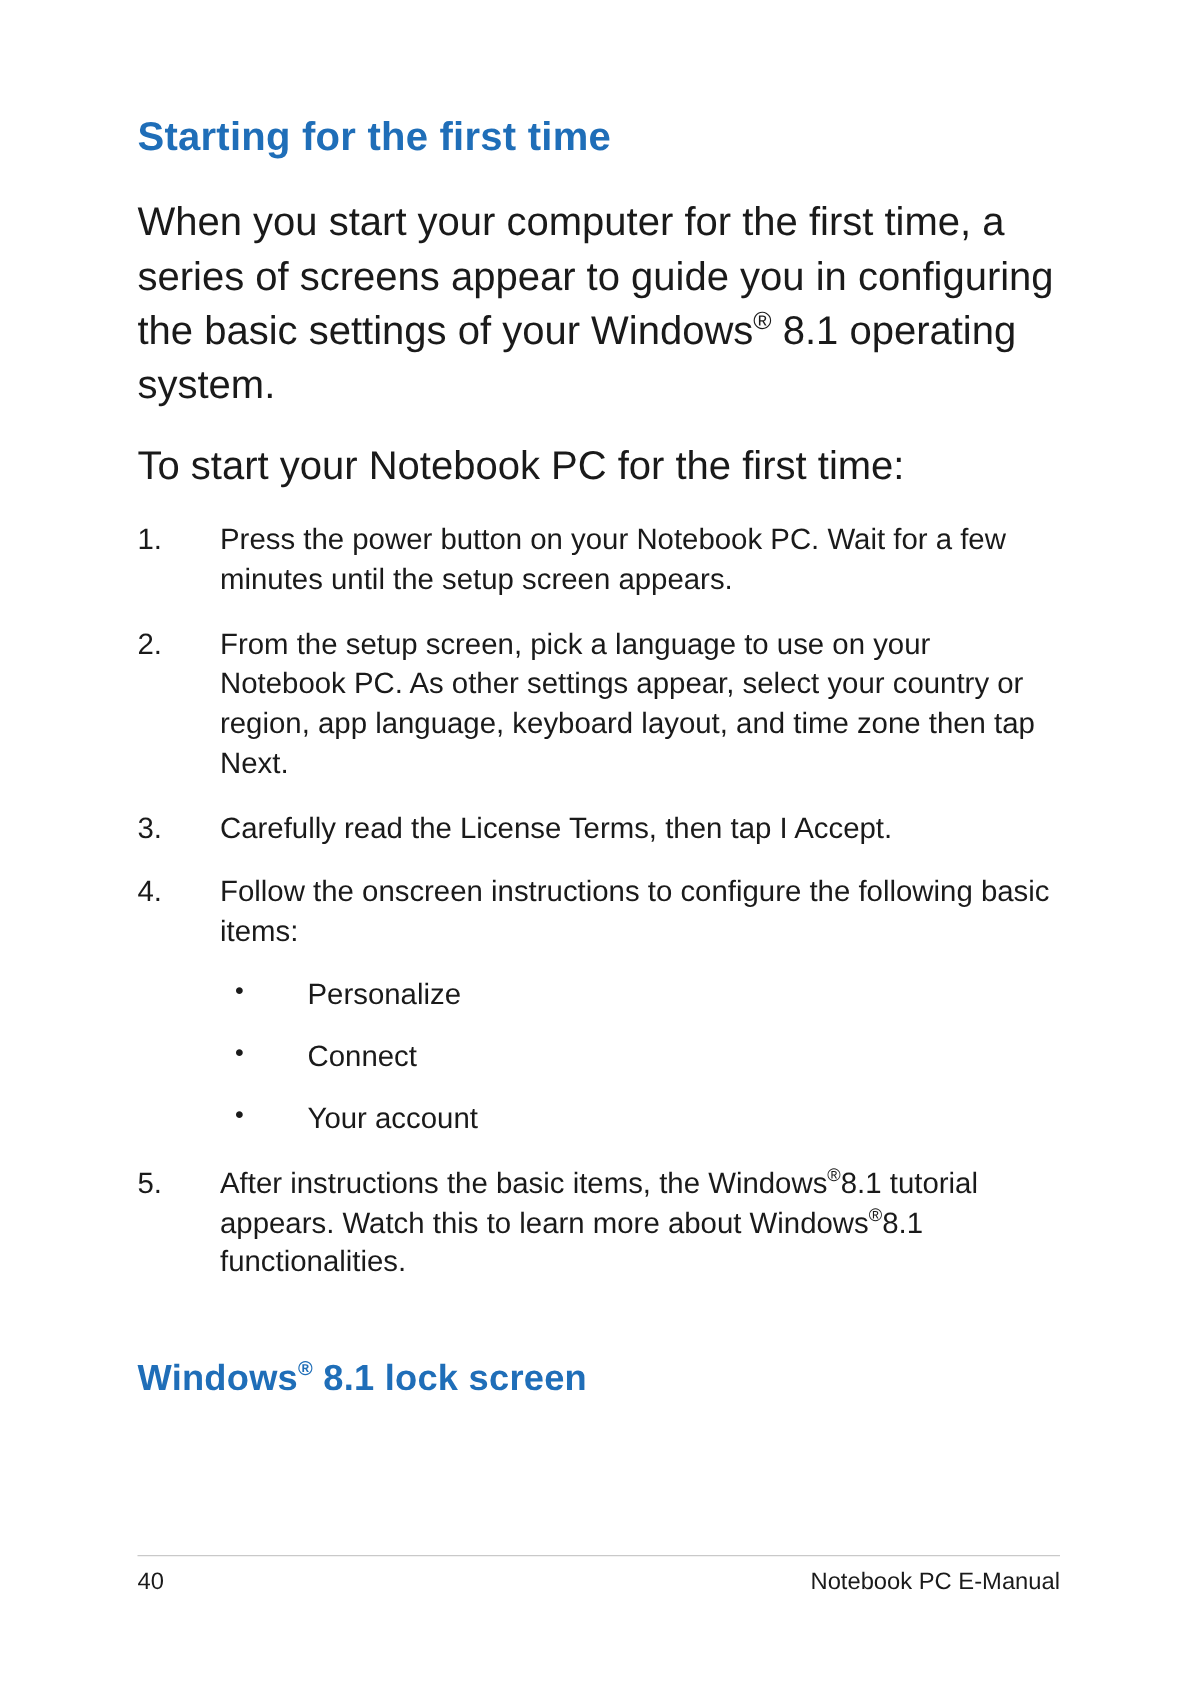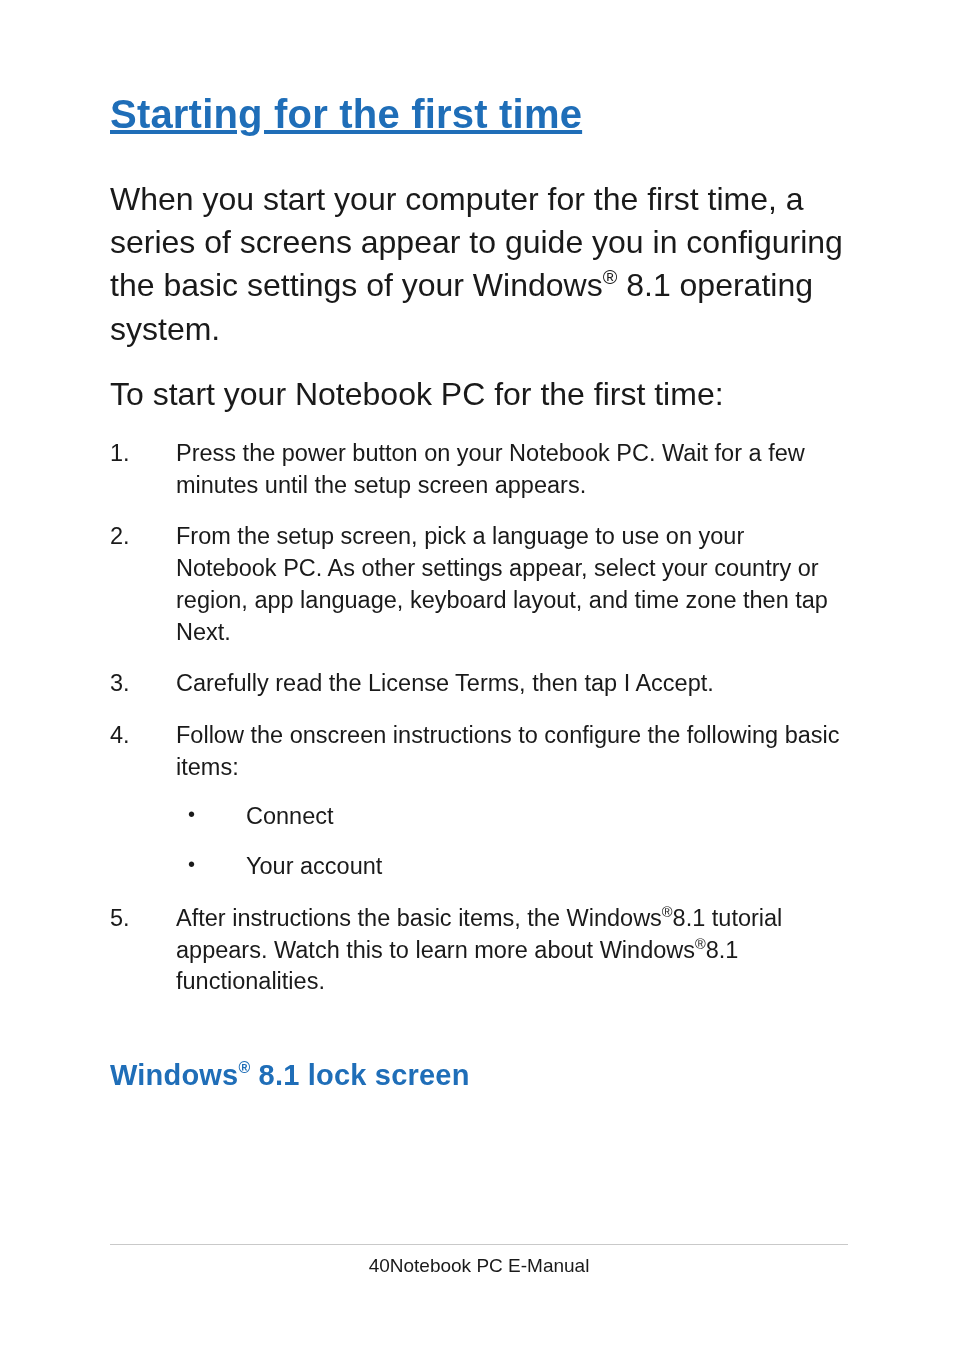--- a/index.html
+++ b/index.html
@@ -14,24 +14,23 @@
     .page {
       padding: 90px 106px 0 110px;
     }
     .heading {
       font-family: Verdana, Geneva, sans-serif;
       font-weight: 700;
       color: #1f6eb8;
       letter-spacing: 0.2px;
     }
     .h1 {
-      font-size: 40px;
-      margin-bottom: 40px;
+      font-size: 32px;
+      margin-bottom: 28px;
       line-height: 1.2;
-      text-decoration: underline;
     }
     .h2 {
       font-size: 29px;
       margin-top: 60px;
       margin-bottom: 26px;
       line-height: 1.2;
     }
     .sup {
       font-size: 0.55em;
       vertical-align: super;
@@ -83,21 +82,21 @@
     .bold { font-weight: 400; }
     .reg { font-size: 0.62em; vertical-align: super; }
     .footer {
       position: absolute;
       bottom: 68px;
       left: 110px;
       right: 106px;
       border-top: 1px solid #c9c9c9;
       padding-top: 10px;
       display: flex;
-      justify-content: center;
+      justify-content: space-between;
       font-size: 19px;
       color: #1a1a1a;
       margin-top: 22px;
     }
   </style>
 </head>
 <body>
 
 <div class="page">
 
@@ -113,20 +112,21 @@
     <li>Press the power button on your Notebook PC. Wait for a few minutes until the setup screen appears.</li>
     <li>
       <span>From the setup screen, pick a language to use on your Notebook PC. As other settings appear, select your country or region, app language, keyboard layout, and time zone then tap </span><span class="bold">Next</span><span>.</span>
     </li>
     <li>
       <span>Carefully read the License Terms, then tap </span><span class="bold">I Accept.</span>
     </li>
     <li>
       <span>Follow the onscreen instructions to configure the following basic items:</span>
       <ul class="ul">
+        <li>Personalize</li>
         <li>Connect</li>
         <li>Your account</li>
       </ul>
     </li>
     <li>
       <span>After instructions the basic items, the Windows</span><span class="reg">®</span><span>8.1 tutorial appears. Watch this to learn more about Windows</span><span class="reg">®</span><span>8.1 functionalities.</span>
     </li>
   </ol>
 
   <h2 class="heading h2">

